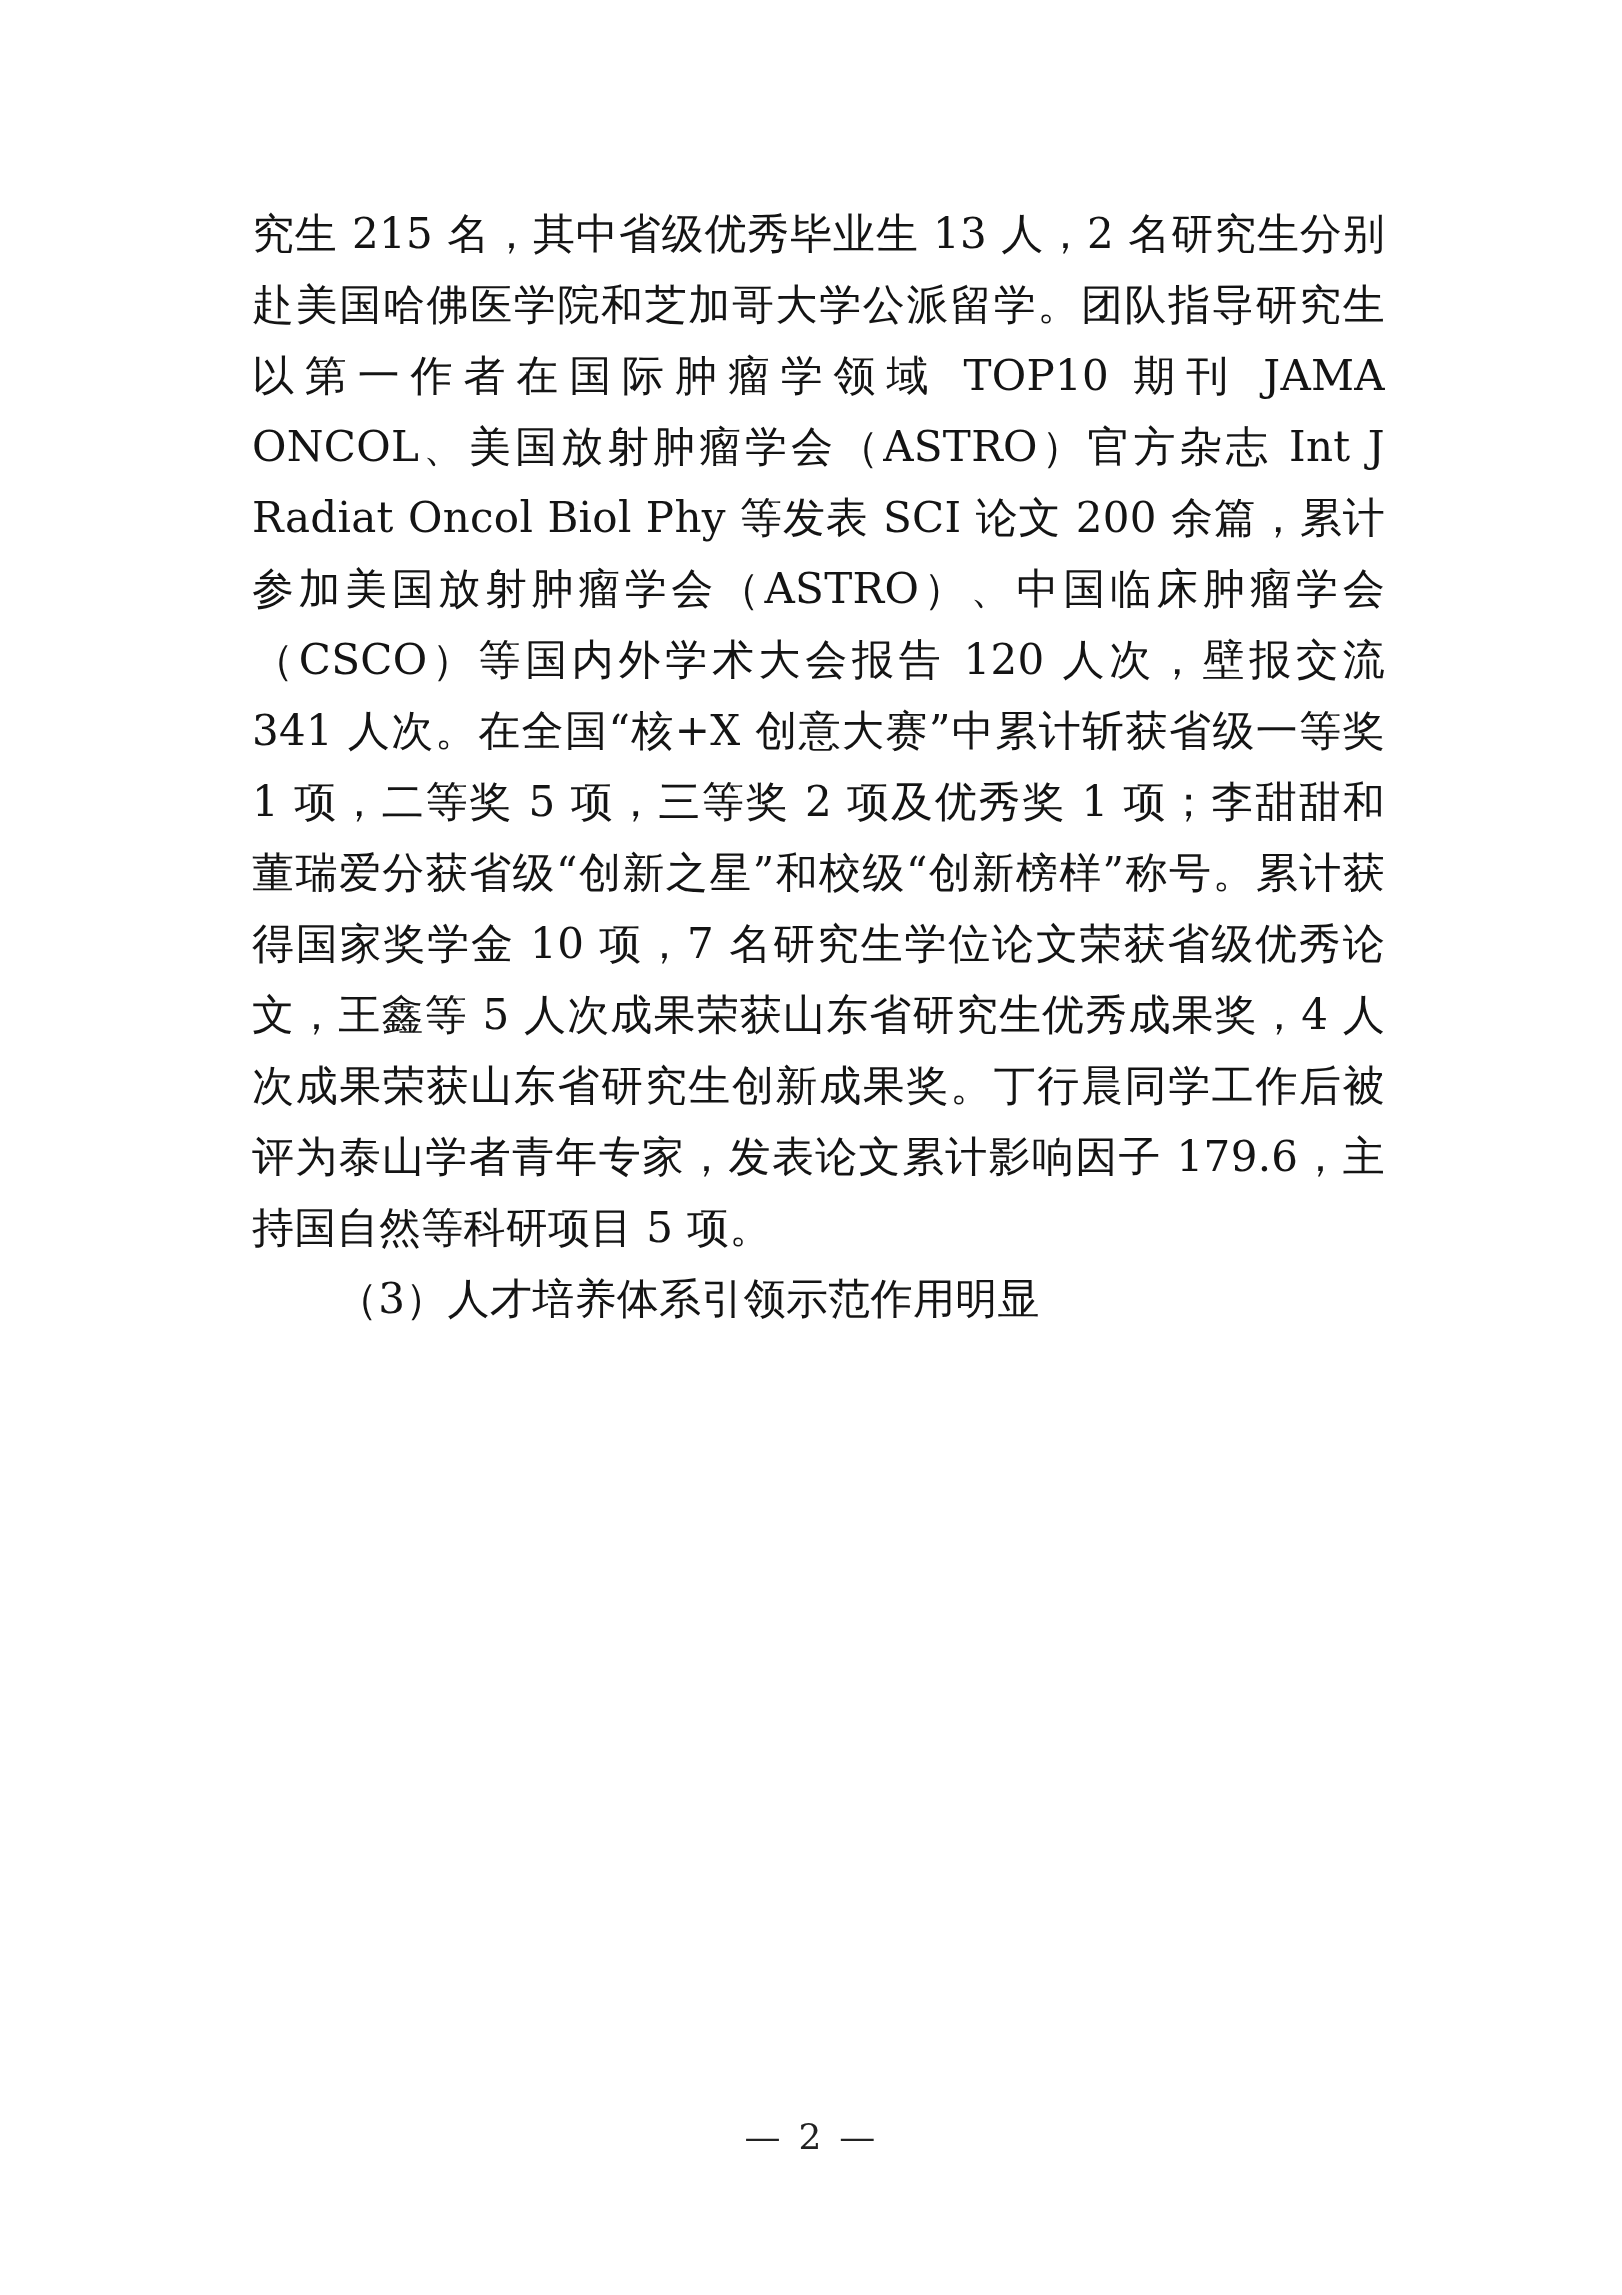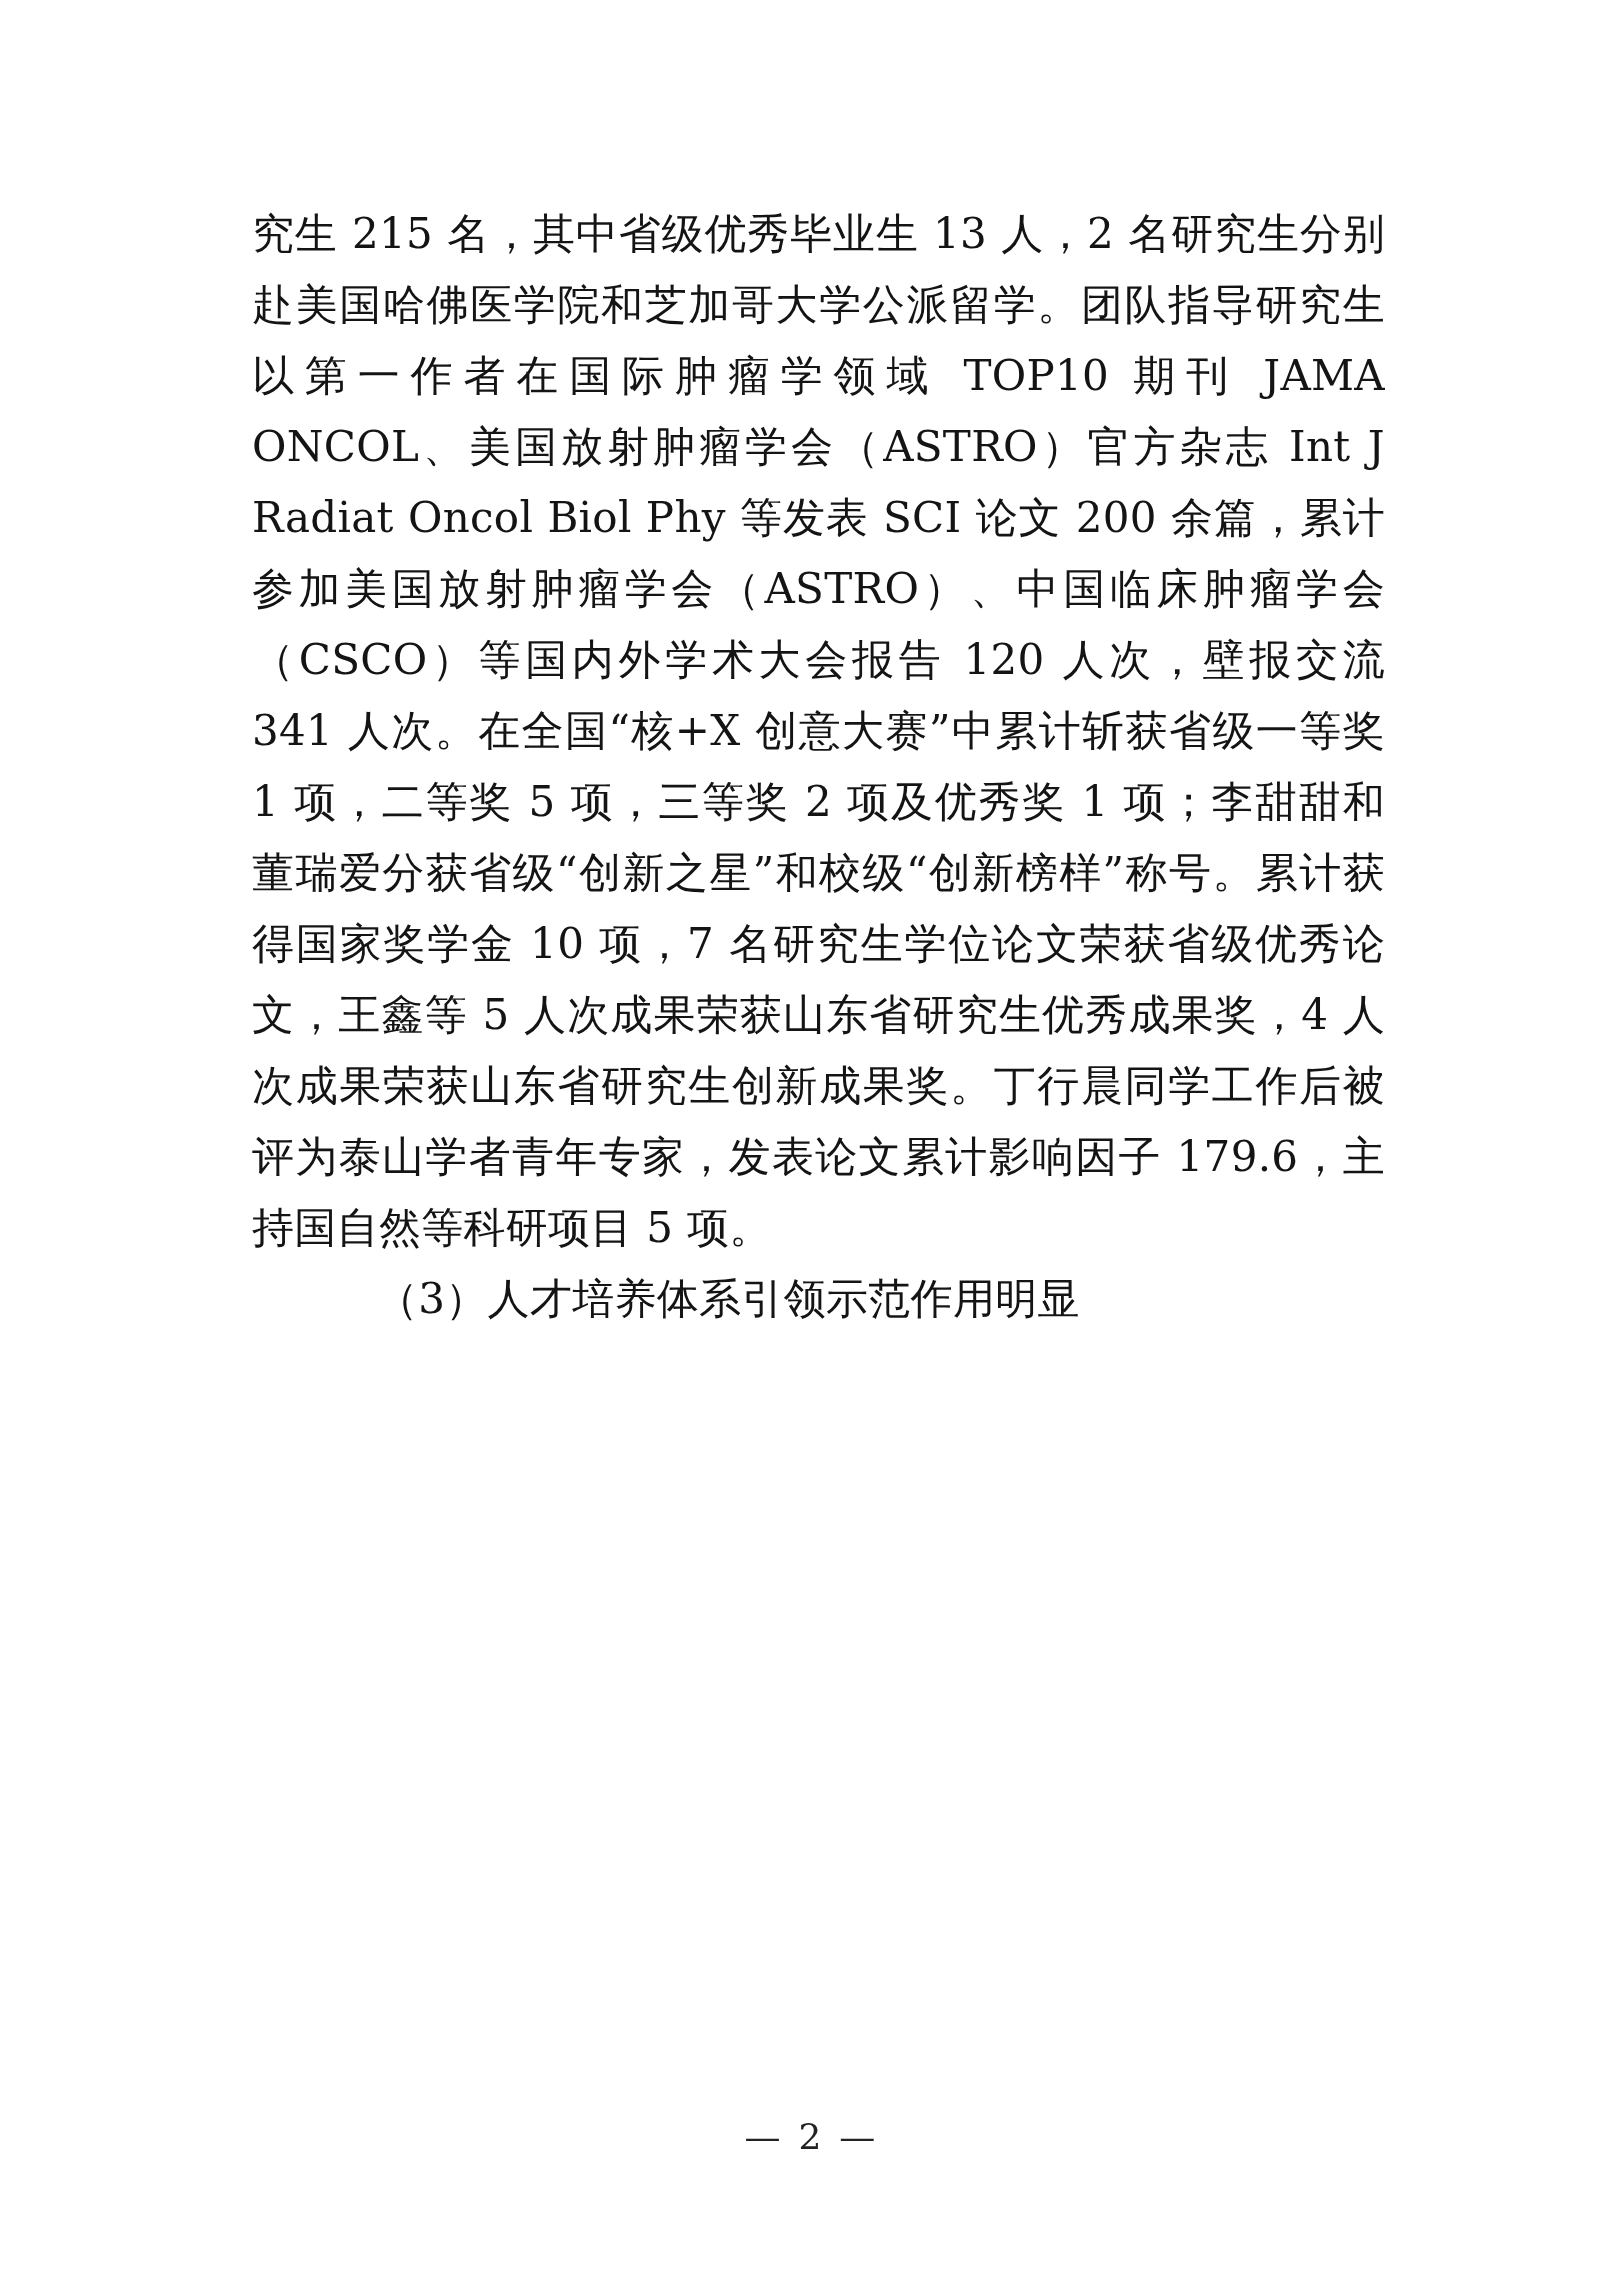--- a/index.html
+++ b/index.html
@@ -33,21 +33,20 @@
     font-size: 42px;
     line-height: 71px;
     text-align: justify;
     text-justify: inter-ideograph;
     letter-spacing: 0.3px;
     margin: 0;
     color: #141414;
   }
   .para + .para {
     margin-top: 0px;
-    margin-left: 40px;
   }
   .indent {
     text-indent: 84px;
   }
   .footer {
     position: absolute;
     left: 0;
     top: 2116px;
     width: 1623px;
     text-align: center;

